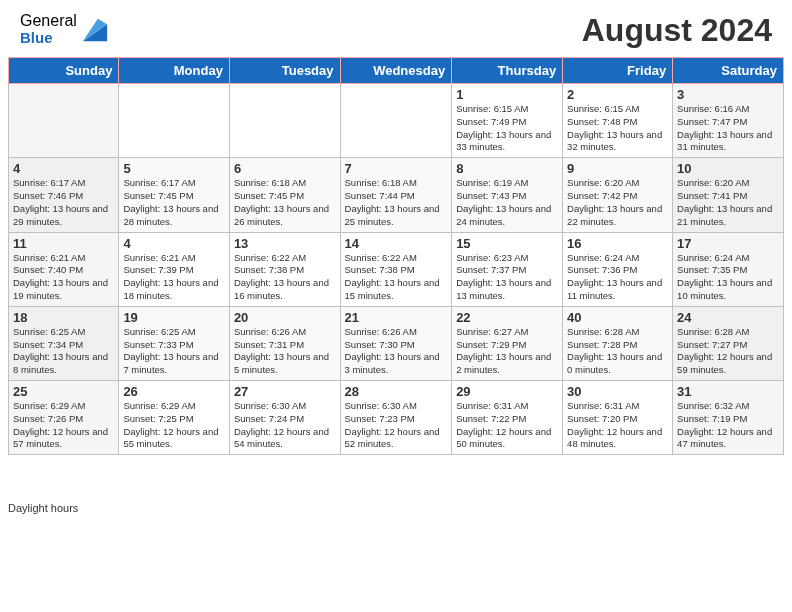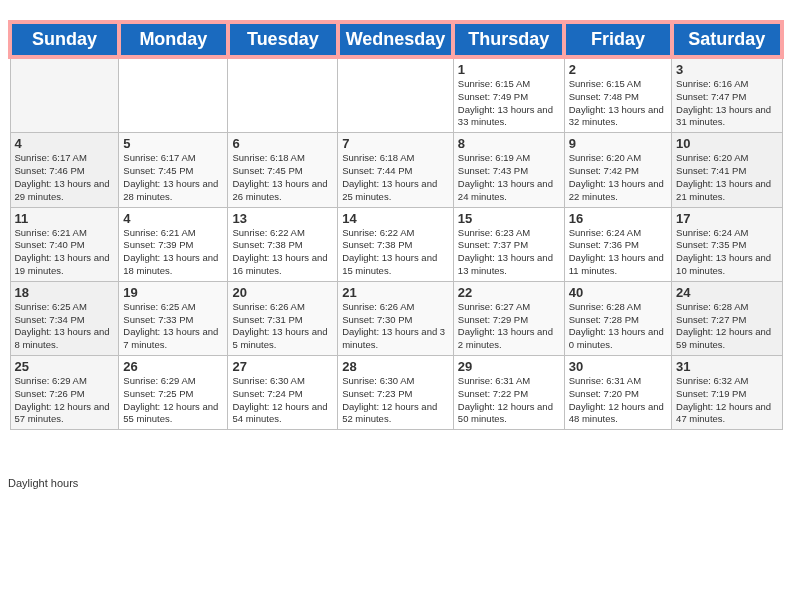--- a/index.html
+++ b/index.html
@@ -11,37 +11,48 @@
     .logo-text { display: flex; flex-direction: column; line-height: 1.1; }
     .logo-icon { width: 28px; height: 28px; margin-left: 4px; }
     
     .title-section { text-align: right; }
     .main-title { font-size: 32px; font-weight: bold; color: #333; }
     .sub-title { font-size: 16px; color: #333; font-weight: normal; }
     
     .calendar { width: 100%; border-collapse: collapse; margin: 0 0 0 0; padding: 0 8px; }
     .calendar-wrapper { padding: 0 8px 8px 8px; }
     
-    .calendar th { background: #1a6abf; color: #fff; text-align: center; padding: 5px 6px; font-size: 18px; font-weight: bold; border: 4px solid #fca5a5; }
+    .calendar th { background: #1a6abf; color: #fff; text-align: right; padding: 5px 6px; font-size: 13px; font-weight: bold; border: 1px solid #fca5a5; }
     
     .calendar td { border: 1px solid #c0c0c0; vertical-align: top; padding: 3px 4px; width: 113px; font-size: 10px; color: #333; background: #fff; }
     .calendar td.empty { background: #fff; }
     .calendar td.weekend { background: #f5f5f5; }
     
     .day-num { font-size: 13px; font-weight: bold; margin-bottom: 1px; }
     .day-info { font-size: 9.5px; line-height: 1.35; color: #333; }
     
     .row-alt td { background: #f9f9f9; }
     .row-alt td.weekend { background: #f0f0f0; }
   </style>
 </head>
 <body>
 
 <div class="header">
+  <div class="logo">
+    <div class="logo-text">
+      <span>General</span>
+      <span style="color:#1a6abf;font-weight:bold;font-size:15px;">Blue</span>
+    </div>
+    <svg class="logo-icon" viewBox="0 0 30 30" xmlns="http://www.w3.org/2000/svg">
+      <polygon points="2,28 28,10 28,28" fill="#1a6abf"></polygon>
+      <polygon points="2,28 18,4 28,10" fill="#4a9fdf"></polygon>
+    </svg>
+  </div>
   <div class="title-section">
+    <div class="main-title">August 2024</div>
   </div>
 </div>
 
 <div class="calendar-wrapper">
   <table class="calendar">
     <thead>
       <tr>
         <th>Sunday</th>
         <th>Monday</th>
         <th>Tuesday</th>

